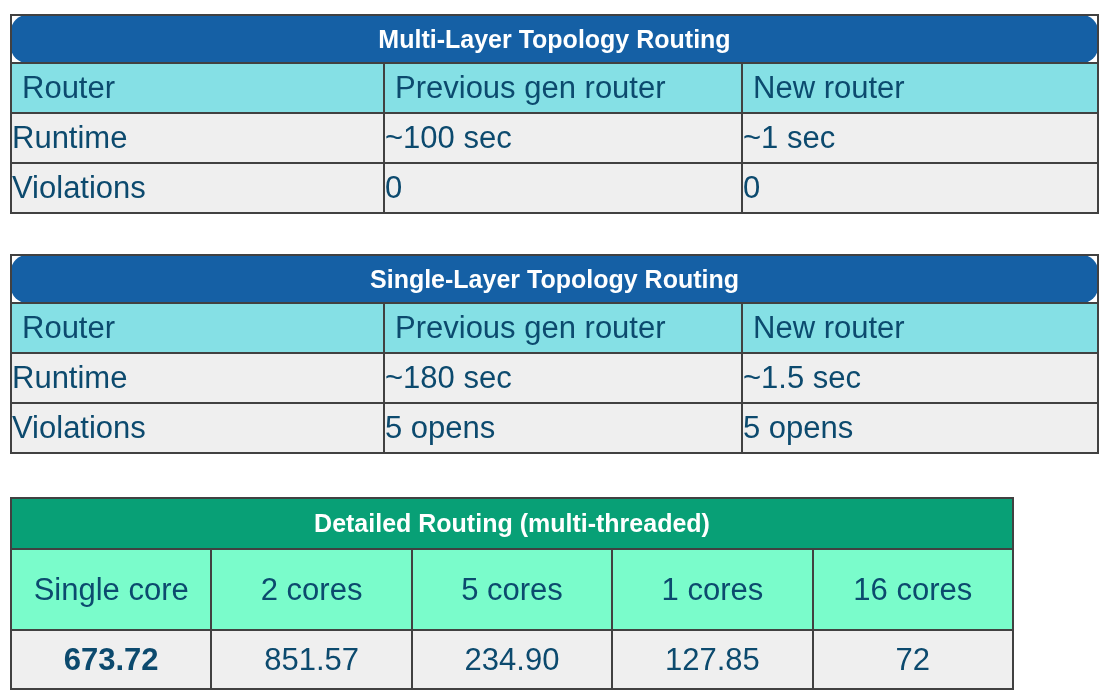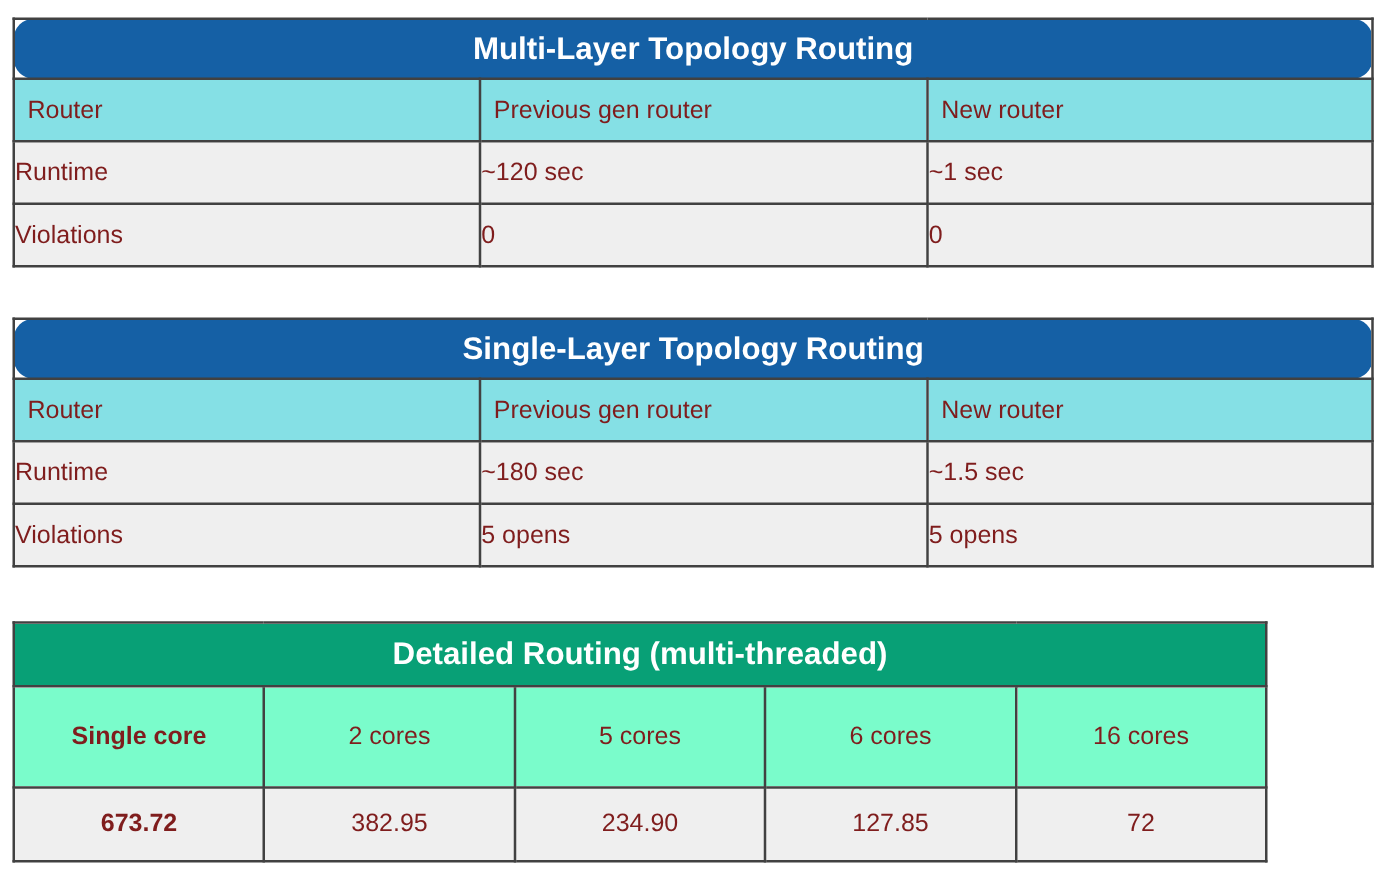--- a/index.html
+++ b/index.html
@@ -16,23 +16,23 @@
   table {
     border-collapse: collapse;
     width: 1004px;
     table-layout: fixed;
   }
   .tbl-gap-1 { margin-bottom: 40px; }
   .tbl-gap-2 { margin-bottom: 43px; margin-top: 28px; }
 
   th, td {
     border: 2px solid #414141;
-    font-size: 20px;
+    font-size: 31px;
     font-weight: 400;
-    color: #7f1d1d;
+    color: #0c4a6e;
     overflow: hidden;
     white-space: nowrap;
   }
 
   
   tr.title-row th {
     color: #ffffff;
     font-weight: 700;
     font-size: 25px;
     text-align: center;
@@ -57,21 +57,21 @@
     height: 50px;
   }
 
   
   .detailed col { width: 20%; }
   .detailed tr.subhead th {
     background: #7afccb;
     text-align: center;
     height: 81px;
   }
-  .detailed tr.subhead th.emph { font-weight: 700; }
+  .detailed tr.subhead th.emph { font-weight: 400; }
   .detailed td {
     background: #efefef;
     text-align: center;
     height: 59px;
   }
   .detailed td.emph { font-weight: 700; }
 </style>
 </head>
 <body>
 
@@ -89,21 +89,21 @@
       </tr>
       <tr class="subhead">
         <th>Router</th>
         <th>Previous gen router</th>
         <th>New router</th>
       </tr>
     </thead>
     <tbody>
       <tr class="data-row">
         <td>Runtime</td>
-        <td>~120 sec</td>
+        <td>~100 sec</td>
         <td>~1 sec</td>
       </tr>
       <tr class="data-row">
         <td>Violations</td>
         <td>0</td>
         <td>0</td>
       </tr>
     </tbody>
   </table>
 
@@ -146,28 +146,28 @@
         <col>
       </colgroup>
     <thead>
       <tr class="title-row">
         <th colspan="5">Detailed Routing (multi-threaded)</th>
       </tr>
       <tr class="subhead">
         <th class="emph">Single core</th>
         <th>2 cores</th>
         <th>5 cores</th>
-        <th>6 cores</th>
+        <th>1 cores</th>
         <th>16 cores</th>
       </tr>
     </thead>
     <tbody>
       <tr class="data-row">
         <td class="emph">673.72</td>
-        <td>382.95</td>
+        <td>851.57</td>
         <td>234.90</td>
         <td>127.85</td>
         <td>72</td>
       </tr>
     </tbody>
   </table>
 
 </div>
 
 </body></html>

